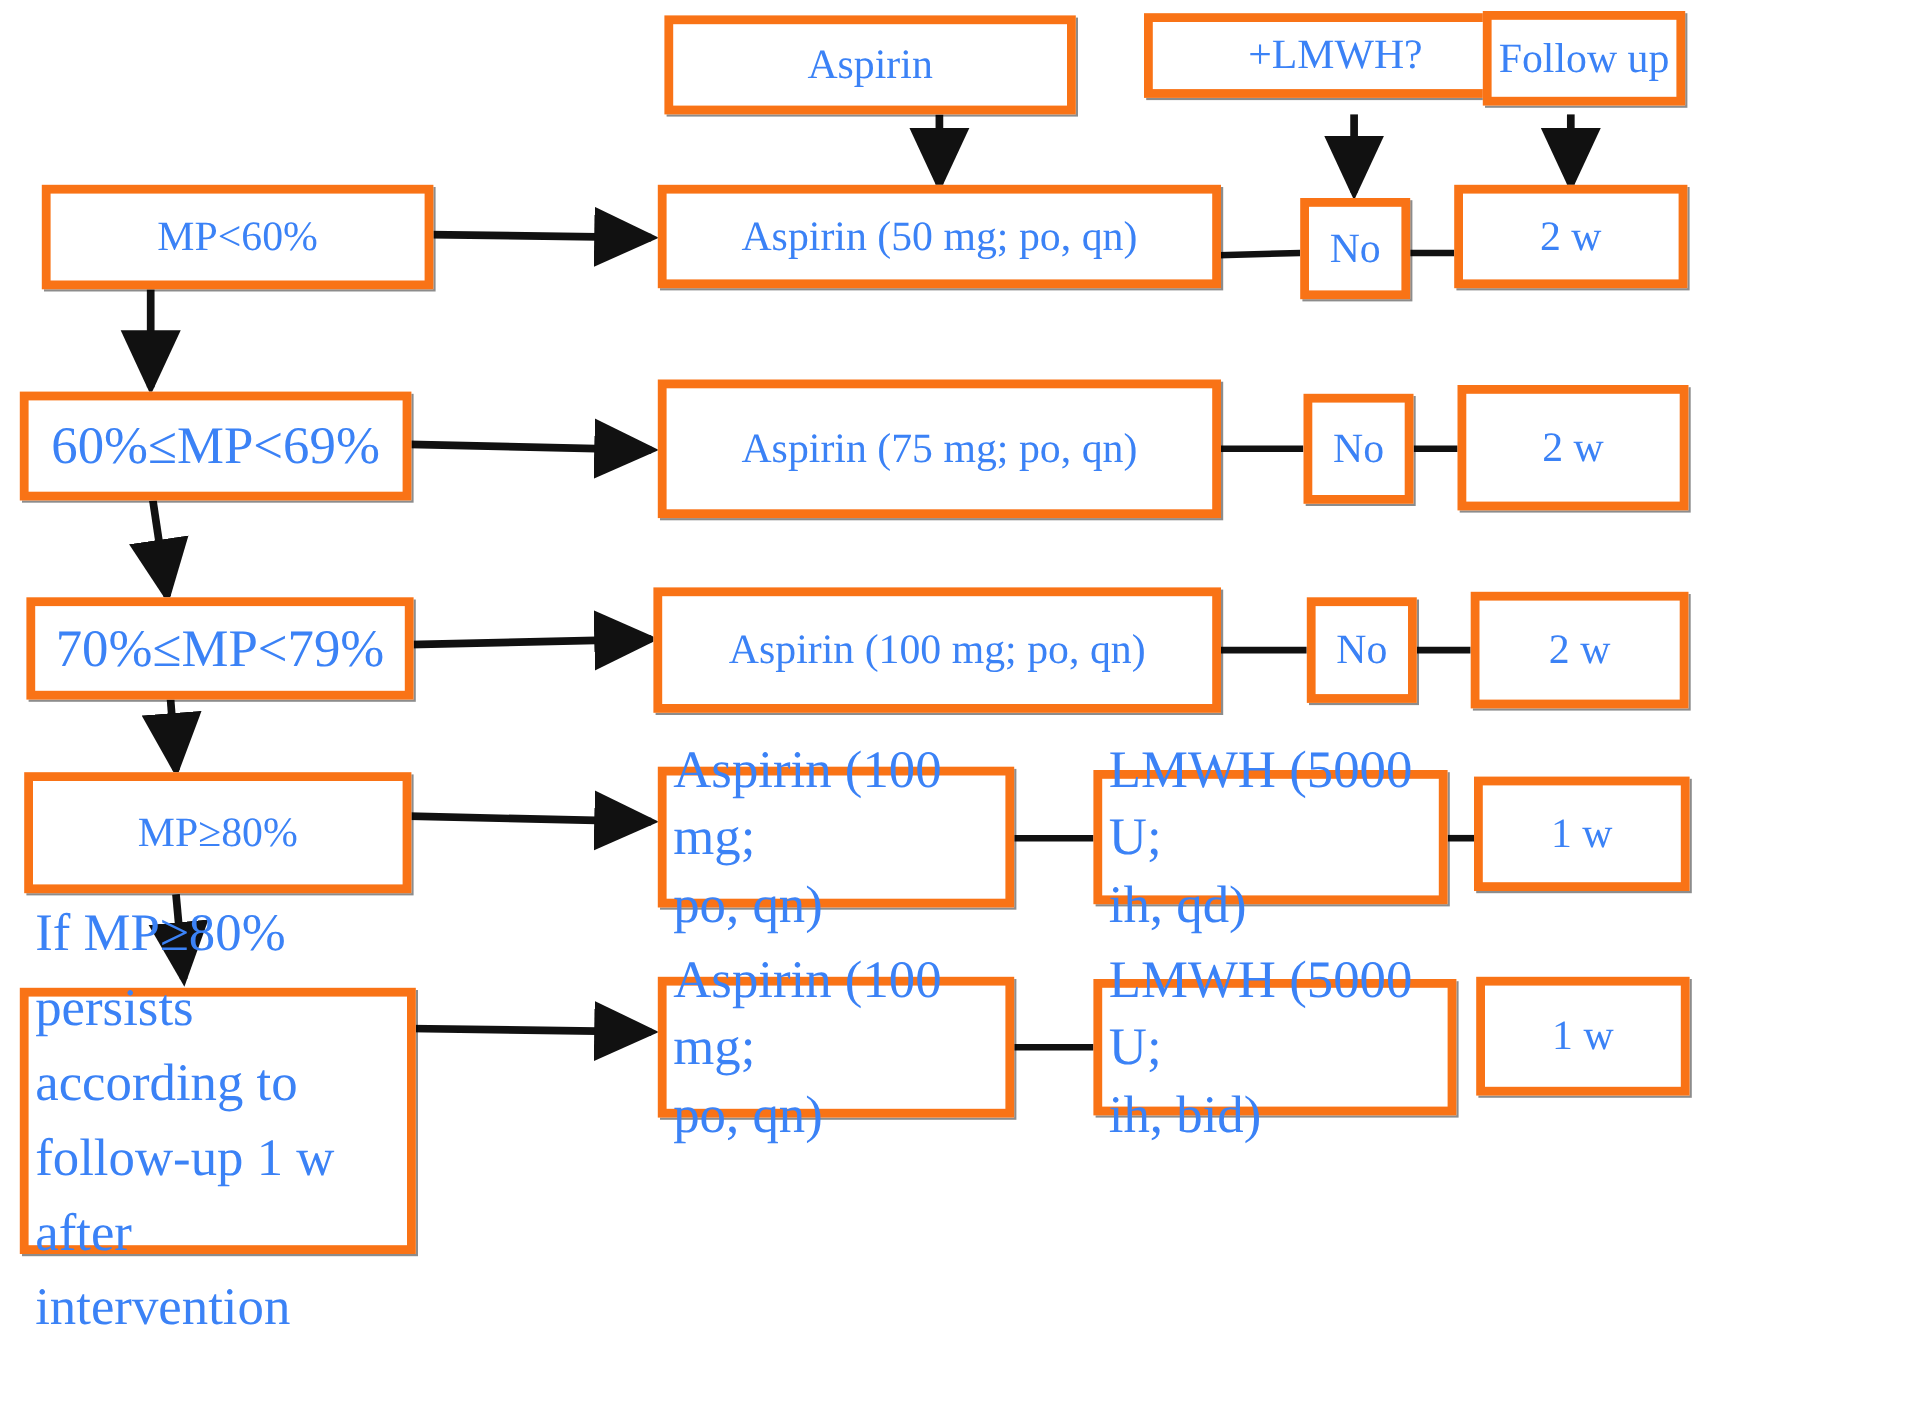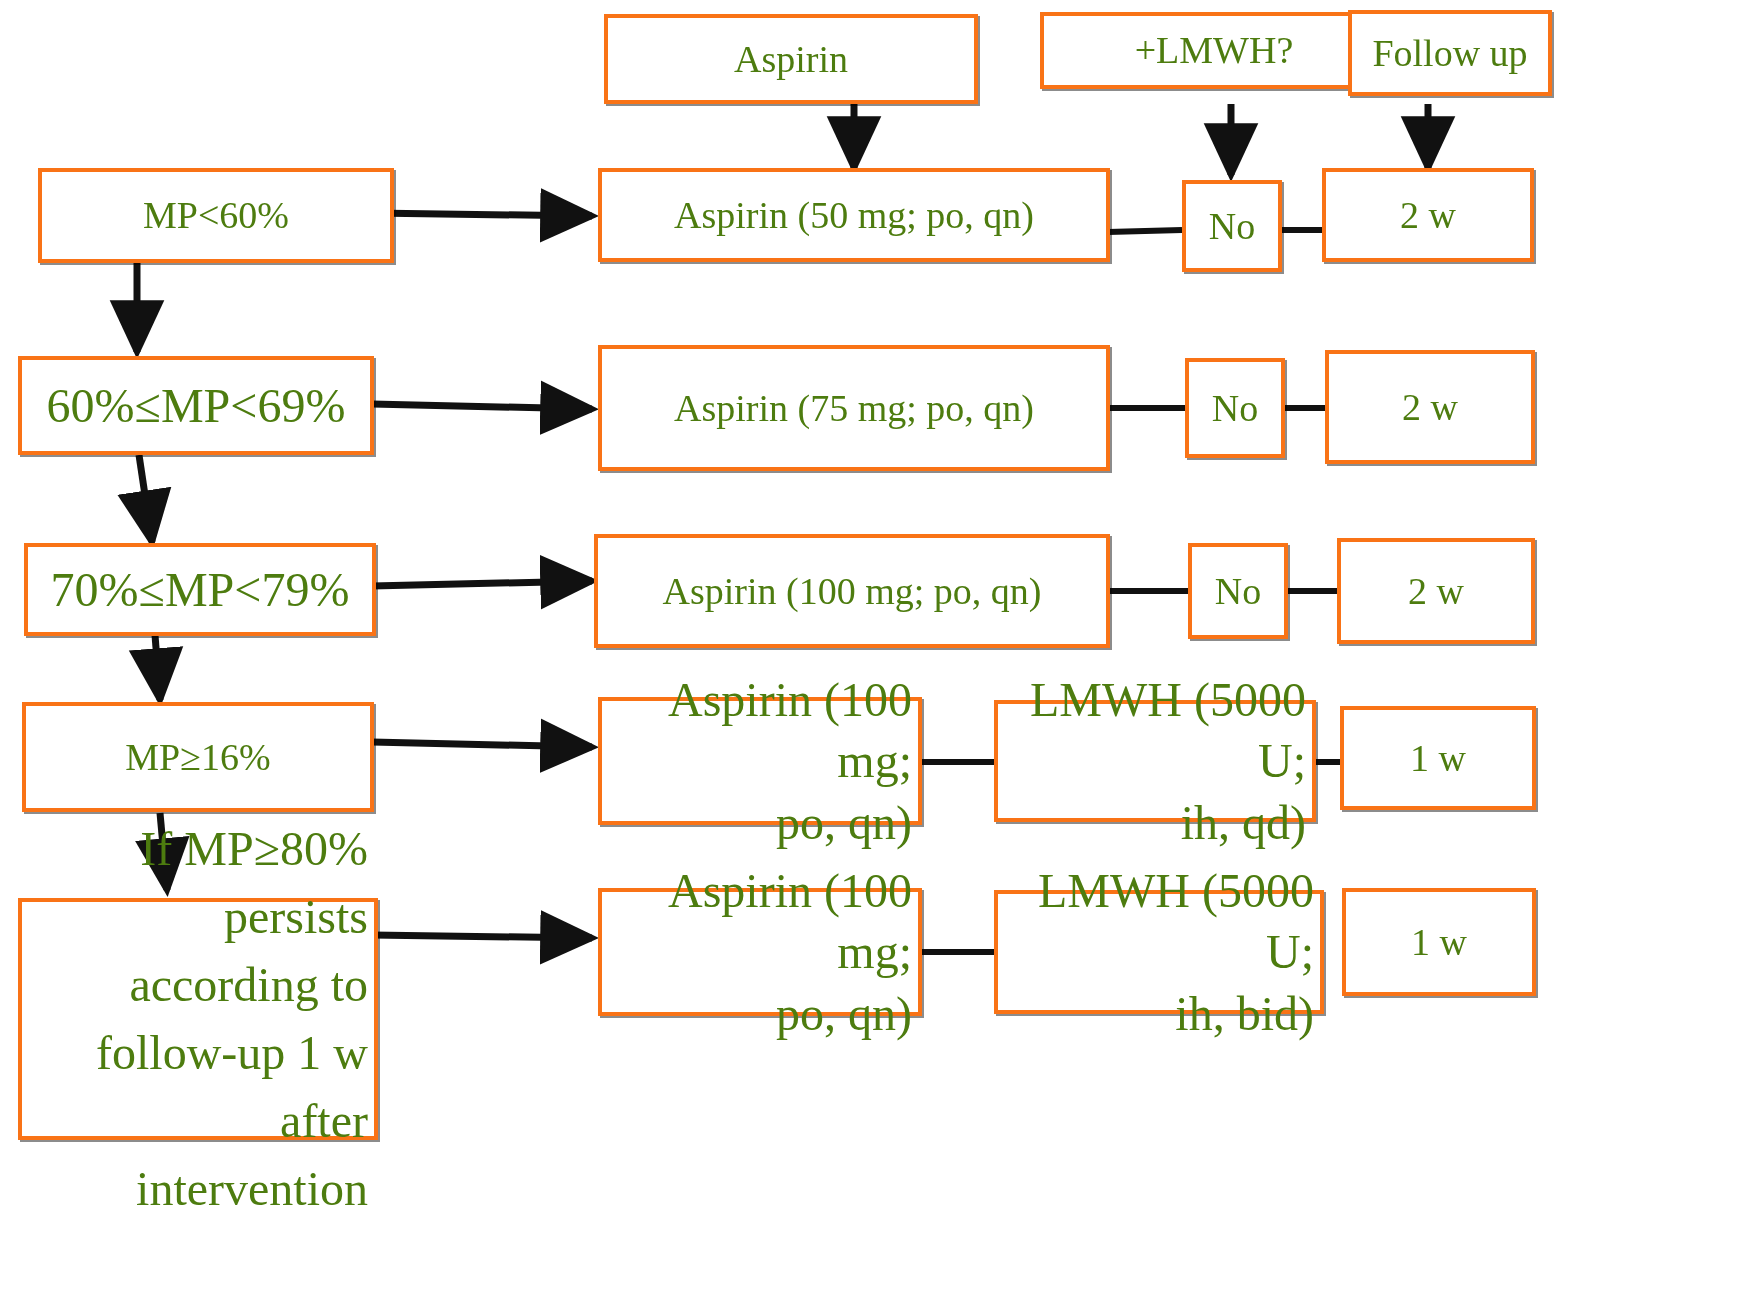--- a/index.html
+++ b/index.html
@@ -12,26 +12,26 @@
     width: 1756px;
     height: 1293px;
     background: #ffffff;
     font-family: "Liberation Serif", "DejaVu Serif", serif;
     overflow: hidden;
   }
   .box {
     position: absolute;
     box-sizing: border-box;
     background: #ffffff;
-    border: 4px solid #f97316;
+    border: 8px solid #f97316;
     display: flex;
     align-items: center;
     justify-content: center;
-    text-align: right;
-    color: #4d7c0f;
+    text-align: left;
+    color: #3b82f6;
     line-height: 1.28;
     padding: 2px 6px;
     box-shadow: 2px 2px 0 rgba(0,0,0,0.45);
   }
   .box .txt {
     display: block;
     white-space: pre-line;
   }
   .f38 { font-size: 38px; }
   .f36 { font-size: 48px; }
@@ -89,21 +89,21 @@
   </svg>
 
   <div class="box f38" style="left:604px; top:14px; width:374px; height:90px;">
     <span class="txt">Aspirin</span>
   </div>
 
   <div class="box f38" style="left:1040px; top:12px; width:348px; height:77px;">
     <span class="txt">+LMWH?</span>
   </div>
 
-  <div class="box f38" style="left:1348px; top:10px; width:204px; height:86px;">
+  <div class="box f38" style="left:1348px; top:10px; width:184px; height:86px;">
     <span class="txt">Follow up</span>
   </div>
 
   <div class="box f38" style="left:18px; top:168px; width:356px; height:95px;margin-left:20px;">
     <span class="txt">MP&lt;60%</span>
   </div>
 
   <div class="box f38" style="left:598px; top:168px; width:512px; height:94px;">
     <span class="txt">Aspirin (50 mg; po, qn)</span>
   </div>
@@ -142,21 +142,21 @@
 
   <div class="box f38" style="left:1188px; top:543px; width:100px; height:96px;">
     <span class="txt">No</span>
   </div>
 
   <div class="box f38" style="left:1337px; top:538px; width:198px; height:106px;">
     <span class="txt">2 w</span>
   </div>
 
   <div class="box f38" style="left:22px; top:702px; width:352px; height:110px;">
-    <span class="txt">MP≥16%</span>
+    <span class="txt">MP≥80%</span>
   </div>
 
   <div class="box f36" style="left:598px; top:697px; width:324px; height:128px;">
     <span class="txt">Aspirin (100 mg;
 po, qn)</span>
   </div>
 
   <div class="box f36" style="left:994px; top:700px; width:322px; height:122px;">
     <span class="txt">LMWH (5000 U;
 ih, qd)</span>

